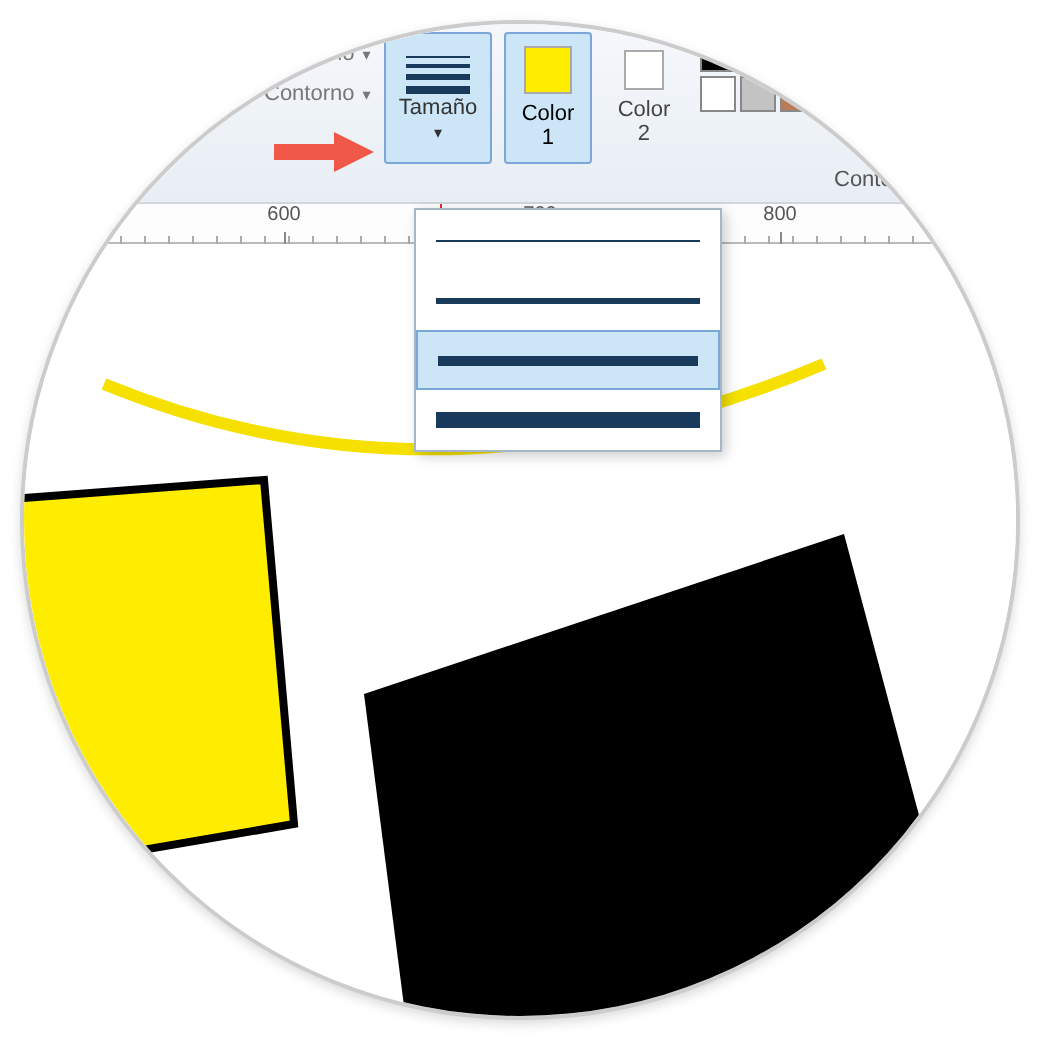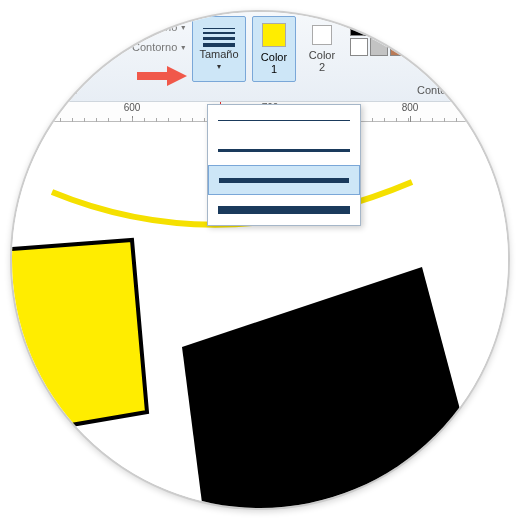--- a/index.html
+++ b/index.html
@@ -208,23 +208,23 @@
     <div class="group-label lbl-formas">Formas</div>
     <div class="group-label lbl-colores">Contorno</div>
 
     <svg class="arrow-anno" viewBox="0 0 50 24">
       <polygon points="0,8 30,8 30,2 50,12 30,22 30,16 0,16" fill="#f0584a"></polygon>
     </svg>
   </div>
 
   <div class="ruler">
       <div class="tick" style="left: 8px; width: 20px;">500</div>
-      <div class="tick" style="left: 110px; width: 20px;">600</div>
+      <div class="tick" style="left: 120px; width: 20px;">600</div>
       <div class="tick" style="left: 248px; width: 20px;">700</div>
-      <div class="tick" style="left: 368px; width: 20px; margin-left: 20px;">800</div>
+      <div class="tick" style="left: 368px; width: 20px;">800</div>
       <div class="tick" style="left: 470px; width: 20px;">900</div>
       <div class="minor" style="left: 0px;"></div>
       <div class="minor" style="left: 12px;"></div>
       <div class="minor" style="left: 24px;"></div>
       <div class="minor" style="left: 36px;"></div>
       <div class="minor" style="left: 48px;"></div>
       <div class="minor" style="left: 60px;"></div>
       <div class="minor" style="left: 72px;"></div>
       <div class="minor" style="left: 84px;"></div>
       <div class="minor" style="left: 96px;"></div>

